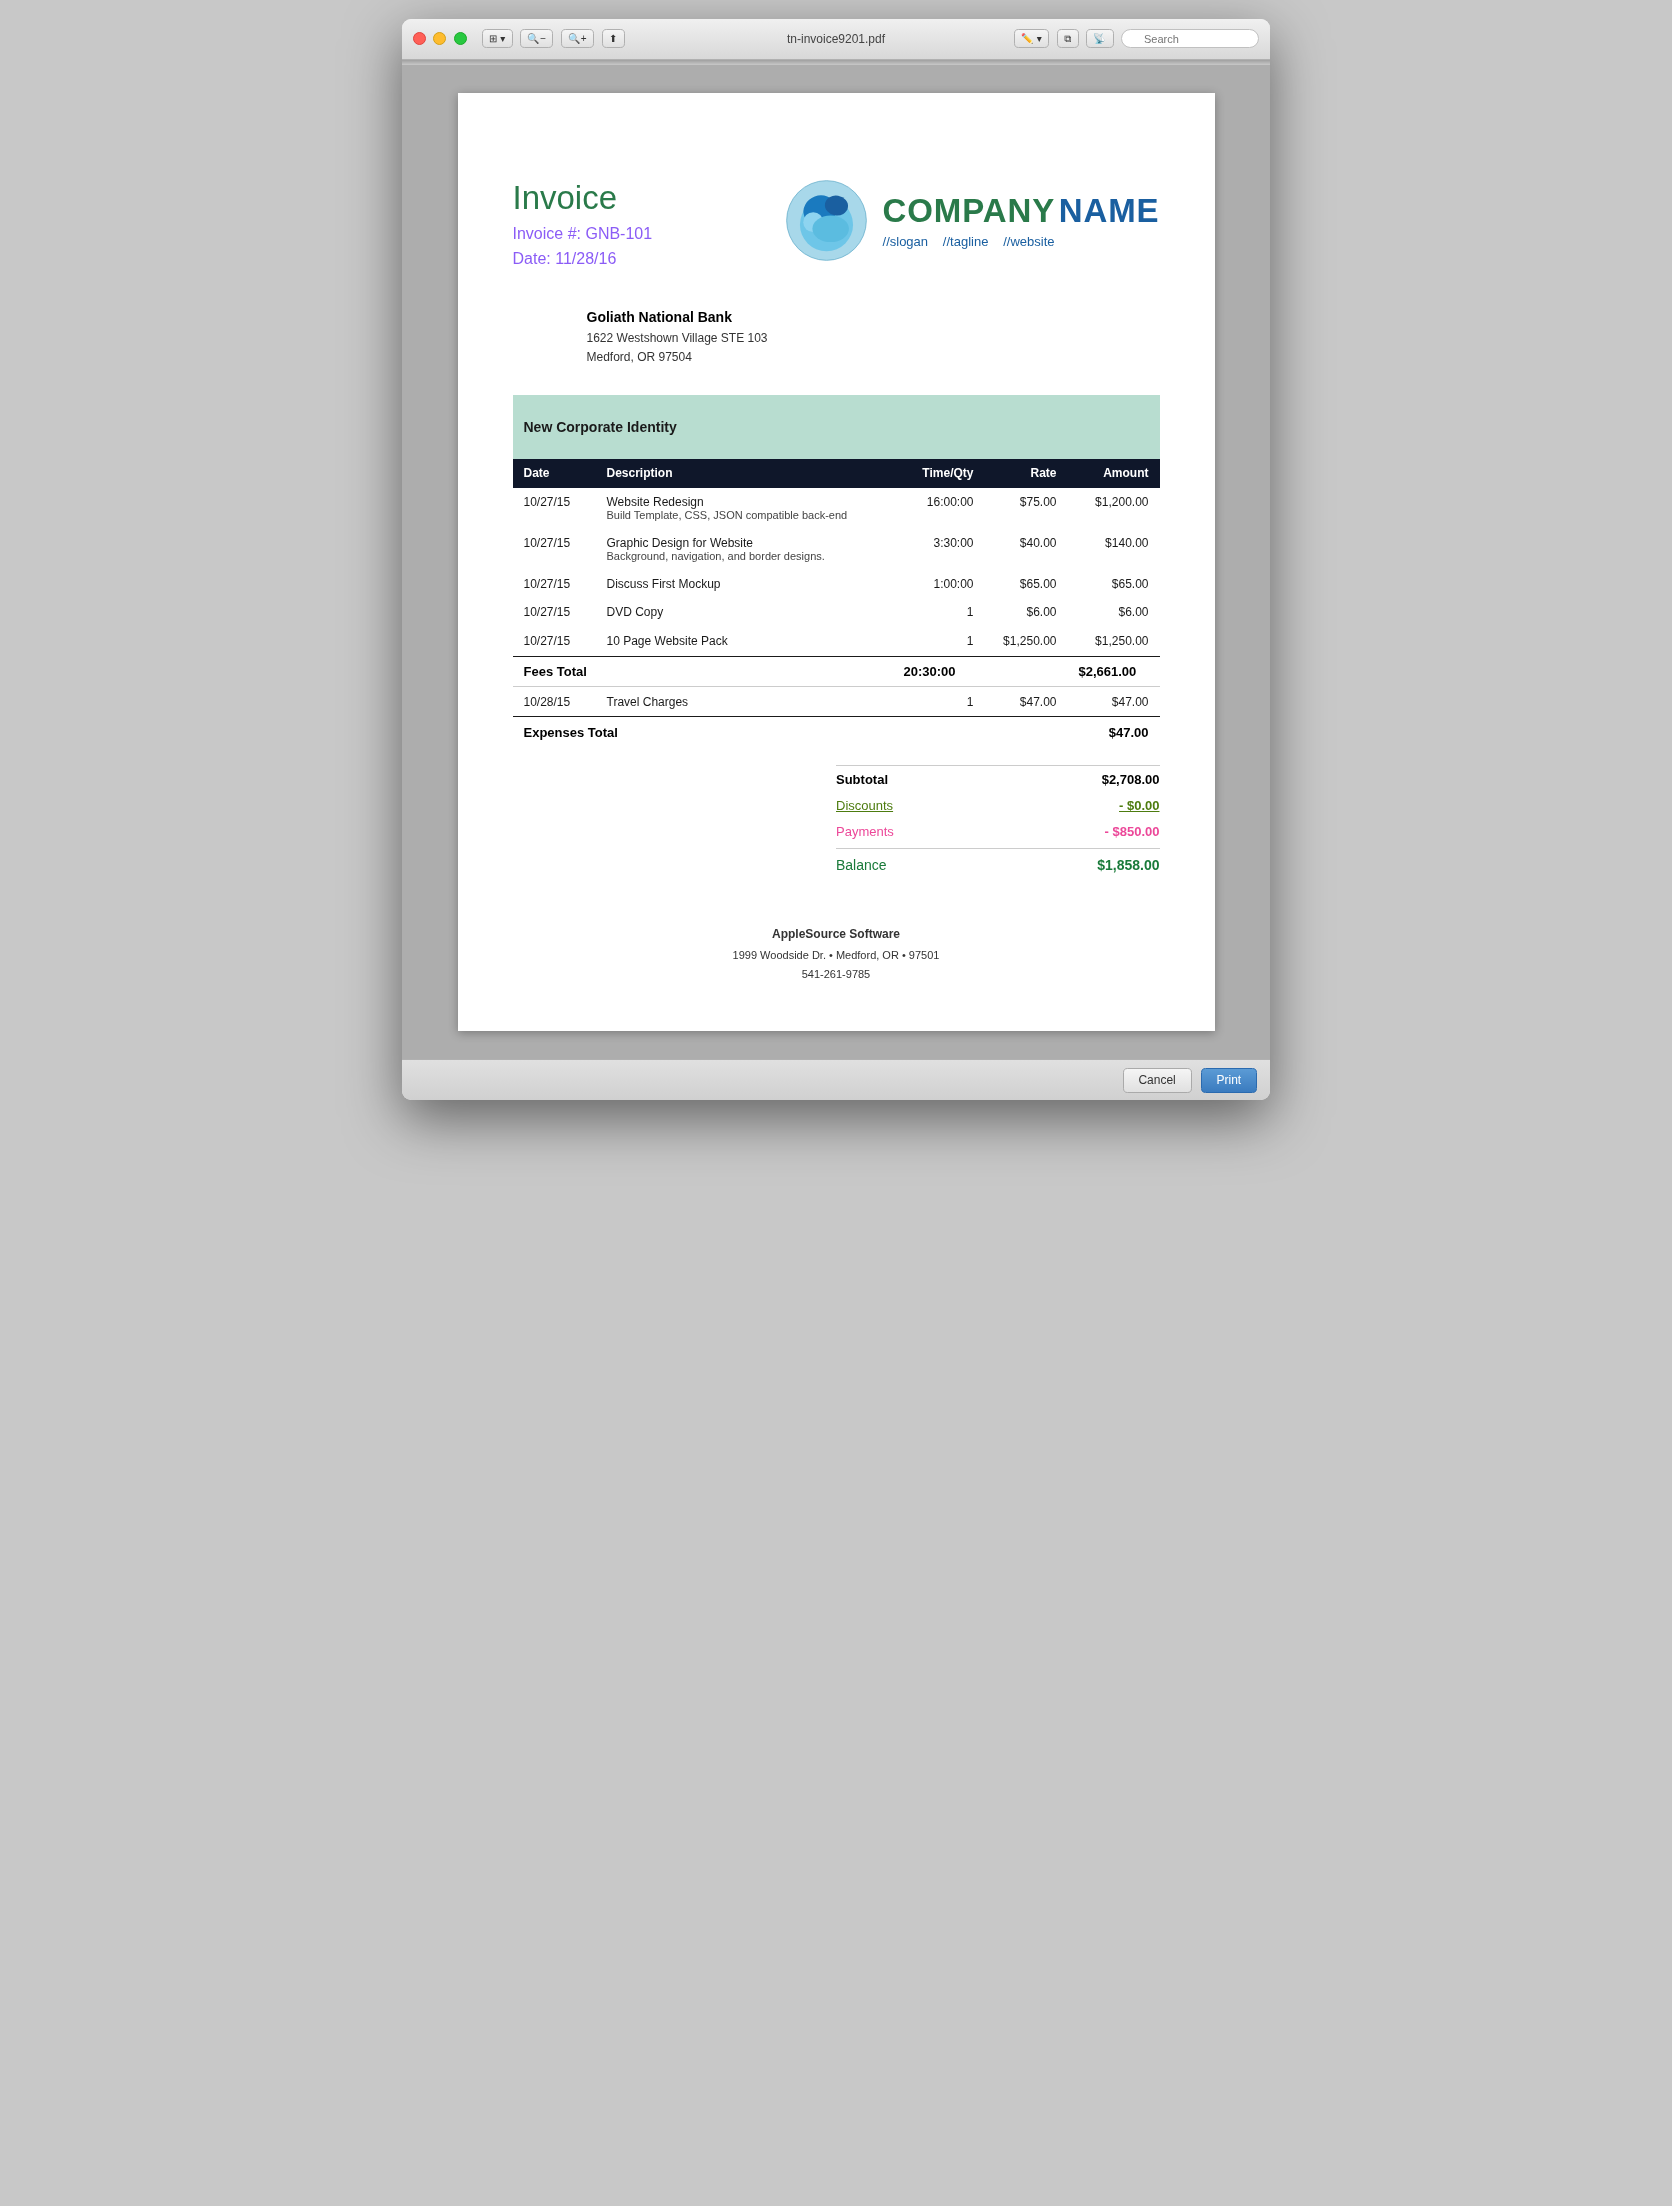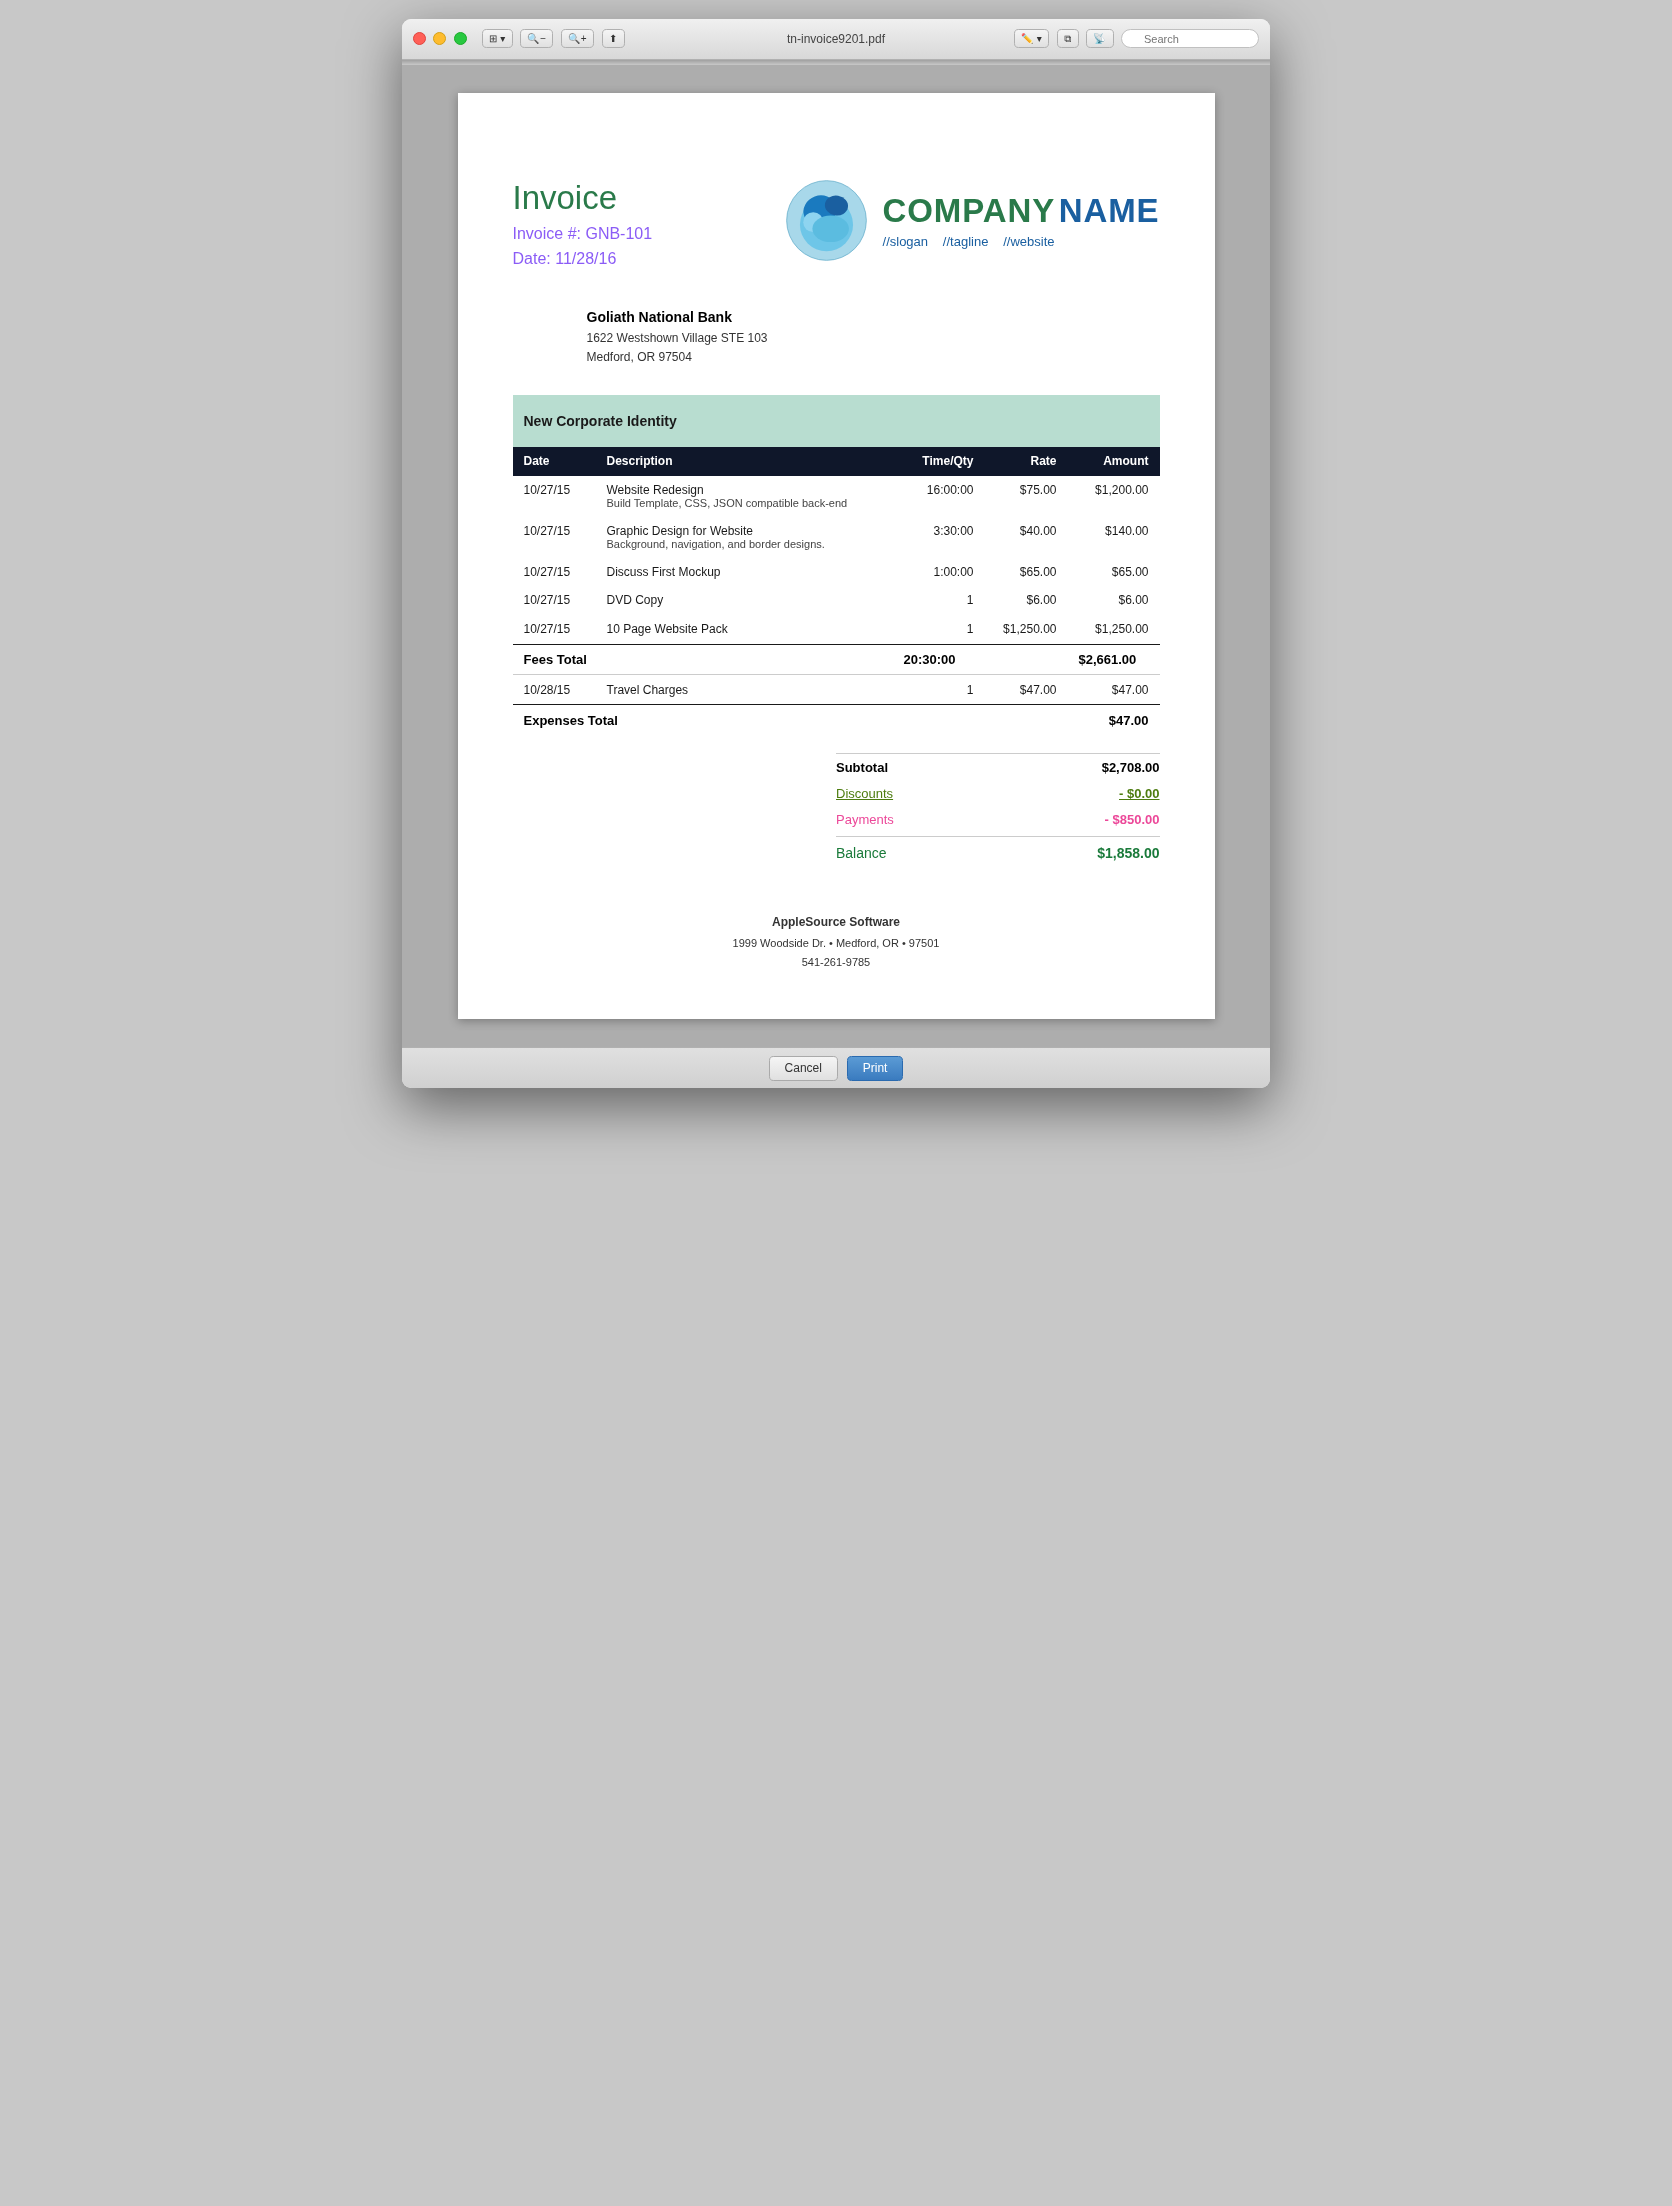--- a/index.html
+++ b/index.html
@@ -214,21 +214,21 @@
     .invoice-table {
       width: 100%;
       border-collapse: collapse;
       margin-bottom: 9.2px;
     }
 
     .section-header-row td {
       background: #b8ddd0;
       font-size: 14px;
       font-weight: 700;
-      padding: 18px 11px;
+      padding: 24px 11px;
       color: #1a1a1a;
     }
 
     .col-header-row th {
       background: #0f172a;
       color: white;
       font-size: 12px;
       font-weight: 600;
       padding: 7.4px 11px;
       text-align: left;
@@ -323,22 +323,22 @@
 
     .footer-company { font-weight: 700; font-size: 12px; }
 
     
     .bottom-bar {
       background: linear-gradient(to bottom, #e0e0e0, #d0d0d0);
       border-top: 0.9px solid #b0b0b0;
       height: 41px;
       display: flex;
       align-items: center;
-      justify-content: center;
-      padding: 0 24px;
+      justify-content: flex-end;
+      padding: 0 13px;
       gap: 9.2px;
     }
 
     .bottom-btn {
       background: linear-gradient(to bottom, #f5f5f5, #e0e0e0);
       border: 0.9px solid #aaa;
       border-radius: 4.6px;
       padding: 4.6px 14.8px;
       font-size: 12px;
       cursor: pointer;

